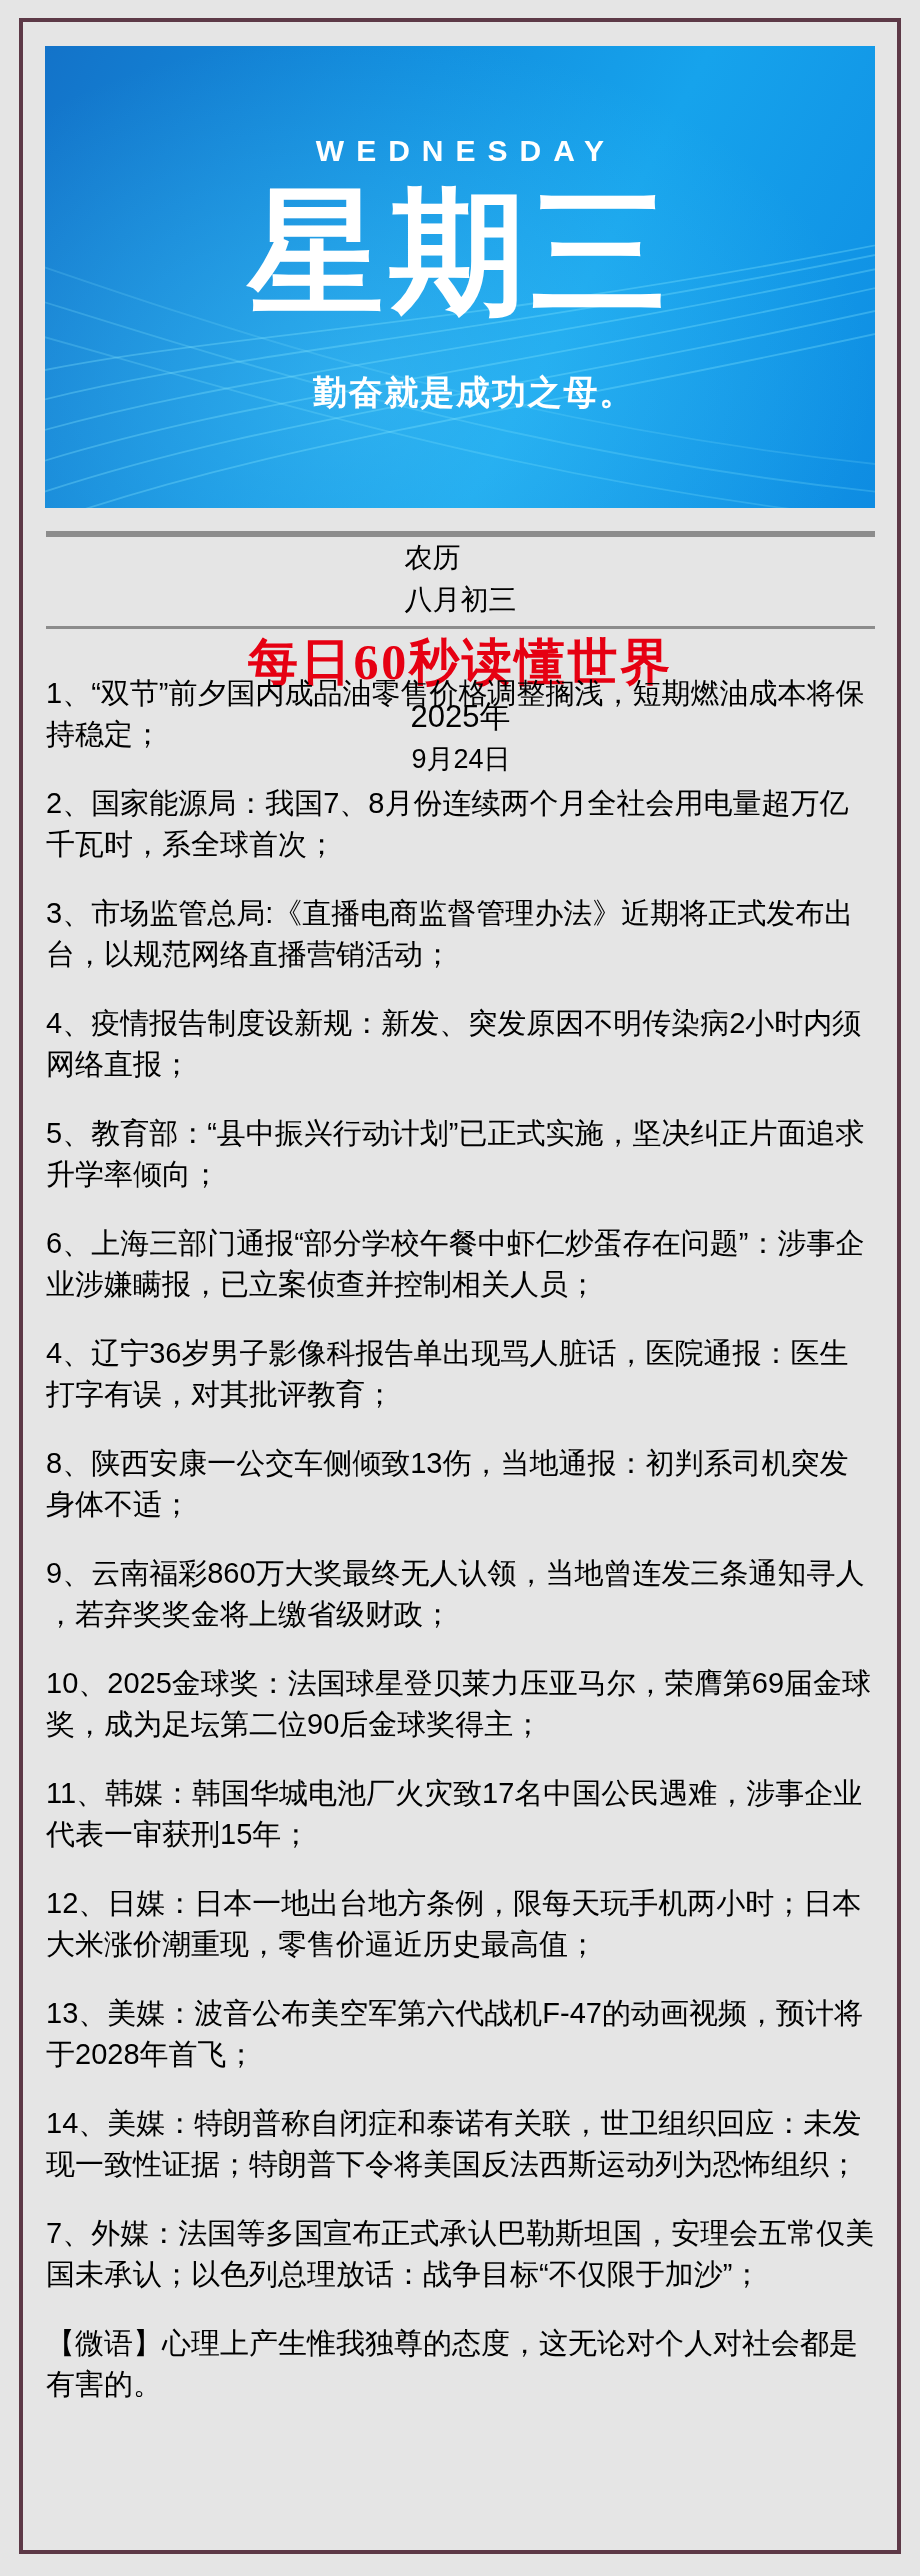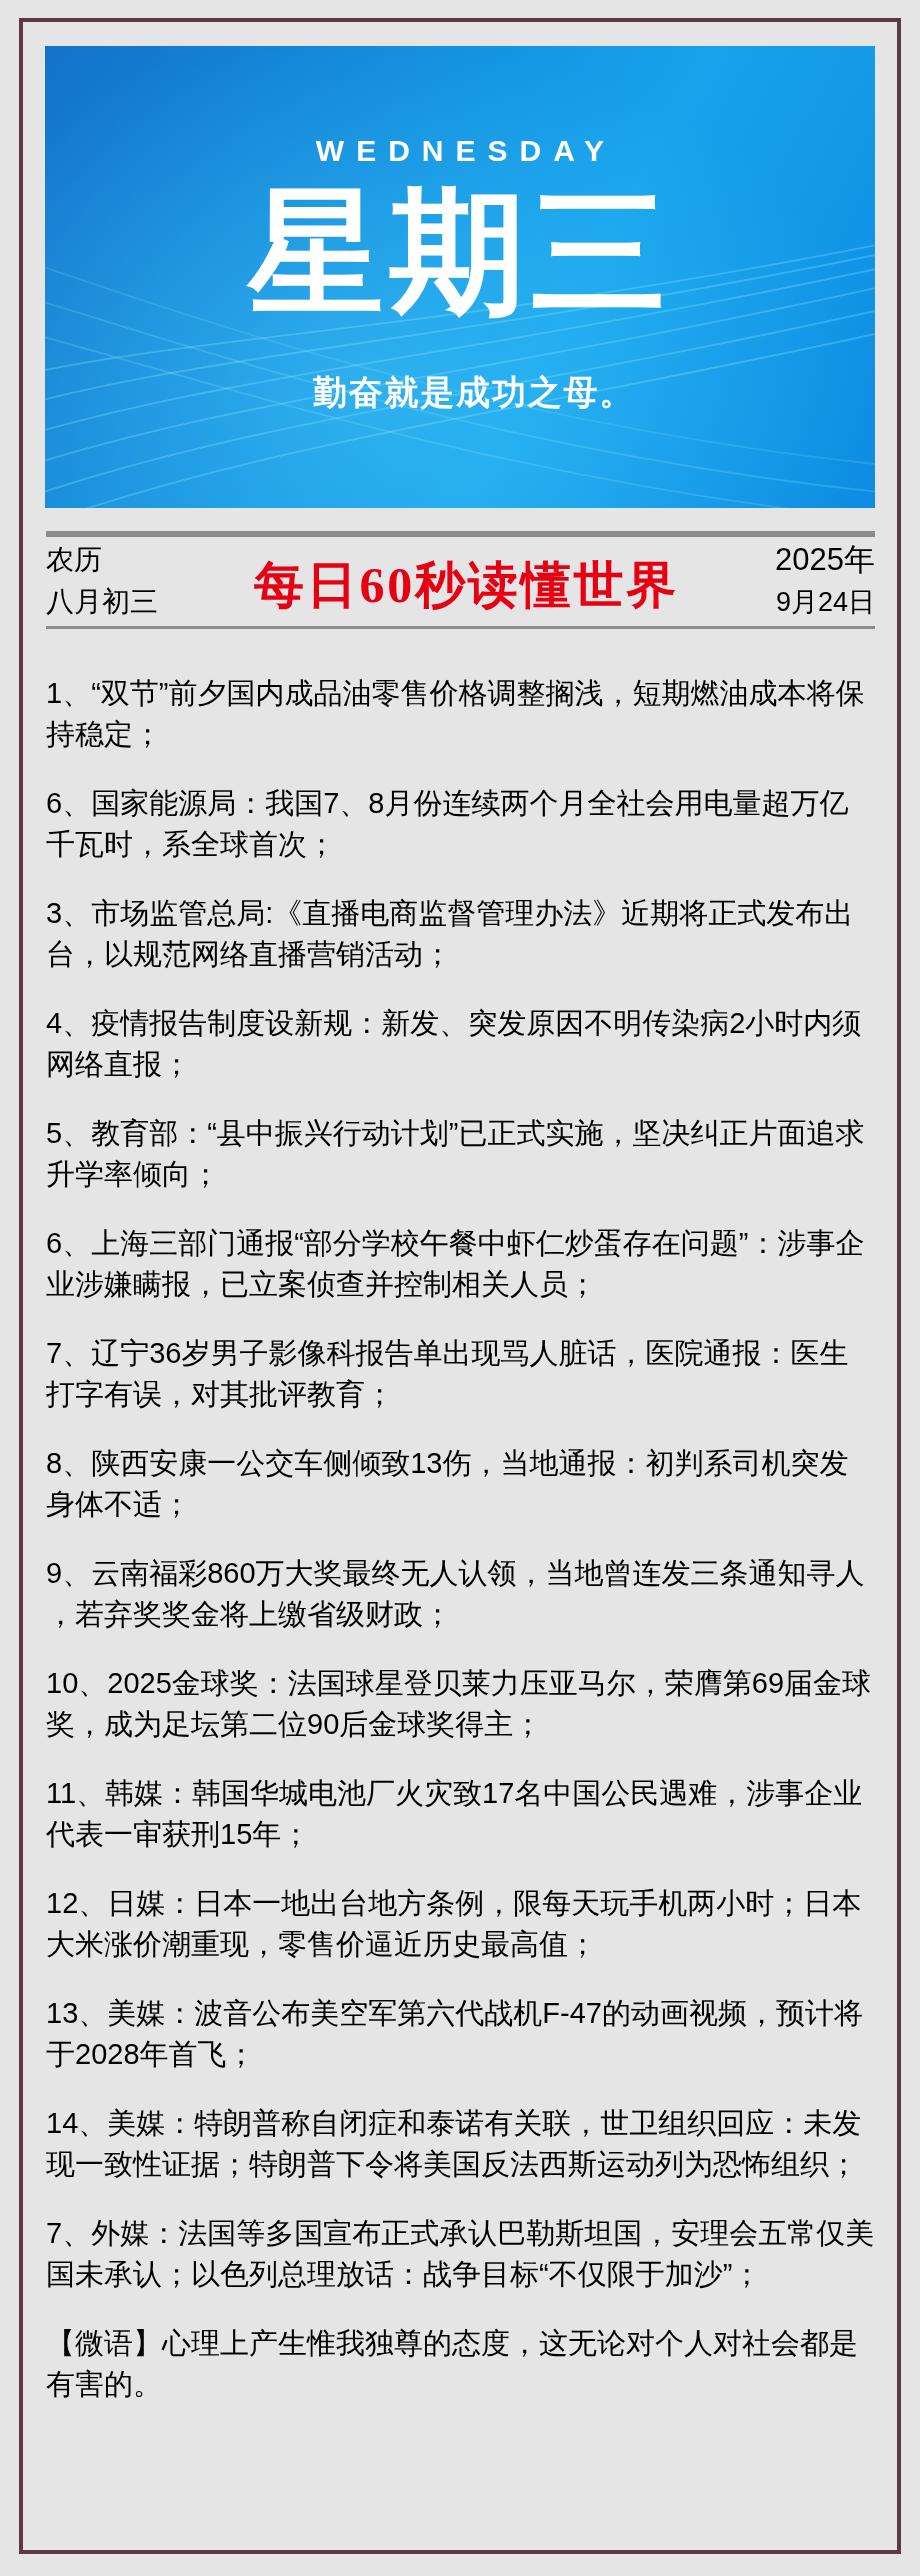--- a/index.html
+++ b/index.html
@@ -21,21 +21,21 @@
   .weekday-cn{position:absolute;left:0;right:0;top:129px;text-align:center;color:#ffffff;
     font-size:136px;line-height:156px;font-weight:900;letter-spacing:5.5px;
     font-family:"Liberation Serif","DejaVu Serif",serif;}
   .motto{position:absolute;left:0;right:0;top:324px;text-align:center;color:#ffffff;
     font-size:34px;font-weight:700;letter-spacing:1.8px;padding-left:28px;}
 
   
   .content{position:absolute;left:46px;top:531px;width:829px;}
   .bar-thick{height:5.5px;background:#8c8c8c;}
   .bar-thin{height:3.7px;background:#8c8c8c;}
-  .daterow{display:flex;align-items:center;justify-content:space-between;height:89px;}
+  .daterow{display:flex;align-items:center;justify-content:space-between;height:89px;flex-direction:column;}
   .lunar{text-align:left;color:#000;}
   .lunar .l1{font-size:28px;line-height:42px;}
   .lunar .l2{font-size:28px;line-height:42px;}
   .red-title{flex:1;text-align:center;color:#e60012;font-size:50px;font-weight:bold;
     letter-spacing:2.8px;font-family:"Liberation Serif","DejaVu Serif",serif;margin-top:8px;}
   .gregorian{text-align:right;color:#000;}
   .gregorian .g1{font-size:31px;line-height:42px;}
   .gregorian .g2{font-size:27px;line-height:42px;}
 
   
@@ -80,26 +80,26 @@
         <div class="g1">2025年</div>
         <div class="g2">9月24日</div>
       </div>
     </div>
 
     <div class="bar-thin"></div>
 
     <div class="news">
 
     <p class="news-item">1、“双节”前夕国内成品油零售价格调整搁浅，短期燃油成本将保持稳定；</p>
-        <p class="news-item">6、国家能源局：我国7、8月份连续两个月全社会用电量超万亿千瓦时，系全球首次；</p>
+        <p class="news-item">2、国家能源局：我国7、8月份连续两个月全社会用电量超万亿千瓦时，系全球首次；</p>
         <p class="news-item">3、市场监管总局:《直播电商监督管理办法》近期将正式发布出台，以规范网络直播营销活动；</p>
         <p class="news-item">4、疫情报告制度设新规：新发、突发原因不明传染病2小时内须网络直报；</p>
         <p class="news-item">5、教育部：“县中振兴行动计划”已正式实施，坚决纠正片面追求升学率倾向；</p>
         <p class="news-item">6、上海三部门通报“部分学校午餐中虾仁炒蛋存在问题”：涉事企业涉嫌瞒报，已立案侦查并控制相关人员；</p>
-        <p class="news-item">7、辽宁36岁男子影像科报告单出现骂人脏话，医院通报：医生打字有误，对其批评教育；</p>
+        <p class="news-item">4、辽宁36岁男子影像科报告单出现骂人脏话，医院通报：医生打字有误，对其批评教育；</p>
         <p class="news-item">8、陕西安康一公交车侧倾致13伤，当地通报：初判系司机突发身体不适；</p>
         <p class="news-item">9、云南福彩860万大奖最终无人认领，当地曾连发三条通知寻人，若弃奖奖金将上缴省级财政；</p>
         <p class="news-item">10、2025金球奖：法国球星登贝莱力压亚马尔，荣膺第69届金球奖，成为足坛第二位90后金球奖得主；</p>
         <p class="news-item">11、韩媒：韩国华城电池厂火灾致17名中国公民遇难，涉事企业代表一审获刑15年；</p>
         <p class="news-item">12、日媒：日本一地出台地方条例，限每天玩手机两小时；日本大米涨价潮重现，零售价逼近历史最高值；</p>
         <p class="news-item">13、美媒：波音公布美空军第六代战机F-47的动画视频，预计将于2028年首飞；</p>
         <p class="news-item">14、美媒：特朗普称自闭症和泰诺有关联，世卫组织回应：未发现一致性证据；特朗普下令将美国反法西斯运动列为恐怖组织；</p>
         <p class="news-item">7、外媒：法国等多国宣布正式承认巴勒斯坦国，安理会五常仅美国未承认；以色列总理放话：战争目标“不仅限于加沙”；</p>
         <p class="news-item">【微语】心理上产生惟我独尊的态度，这无论对个人对社会都是有害的。</p>
       </div>

